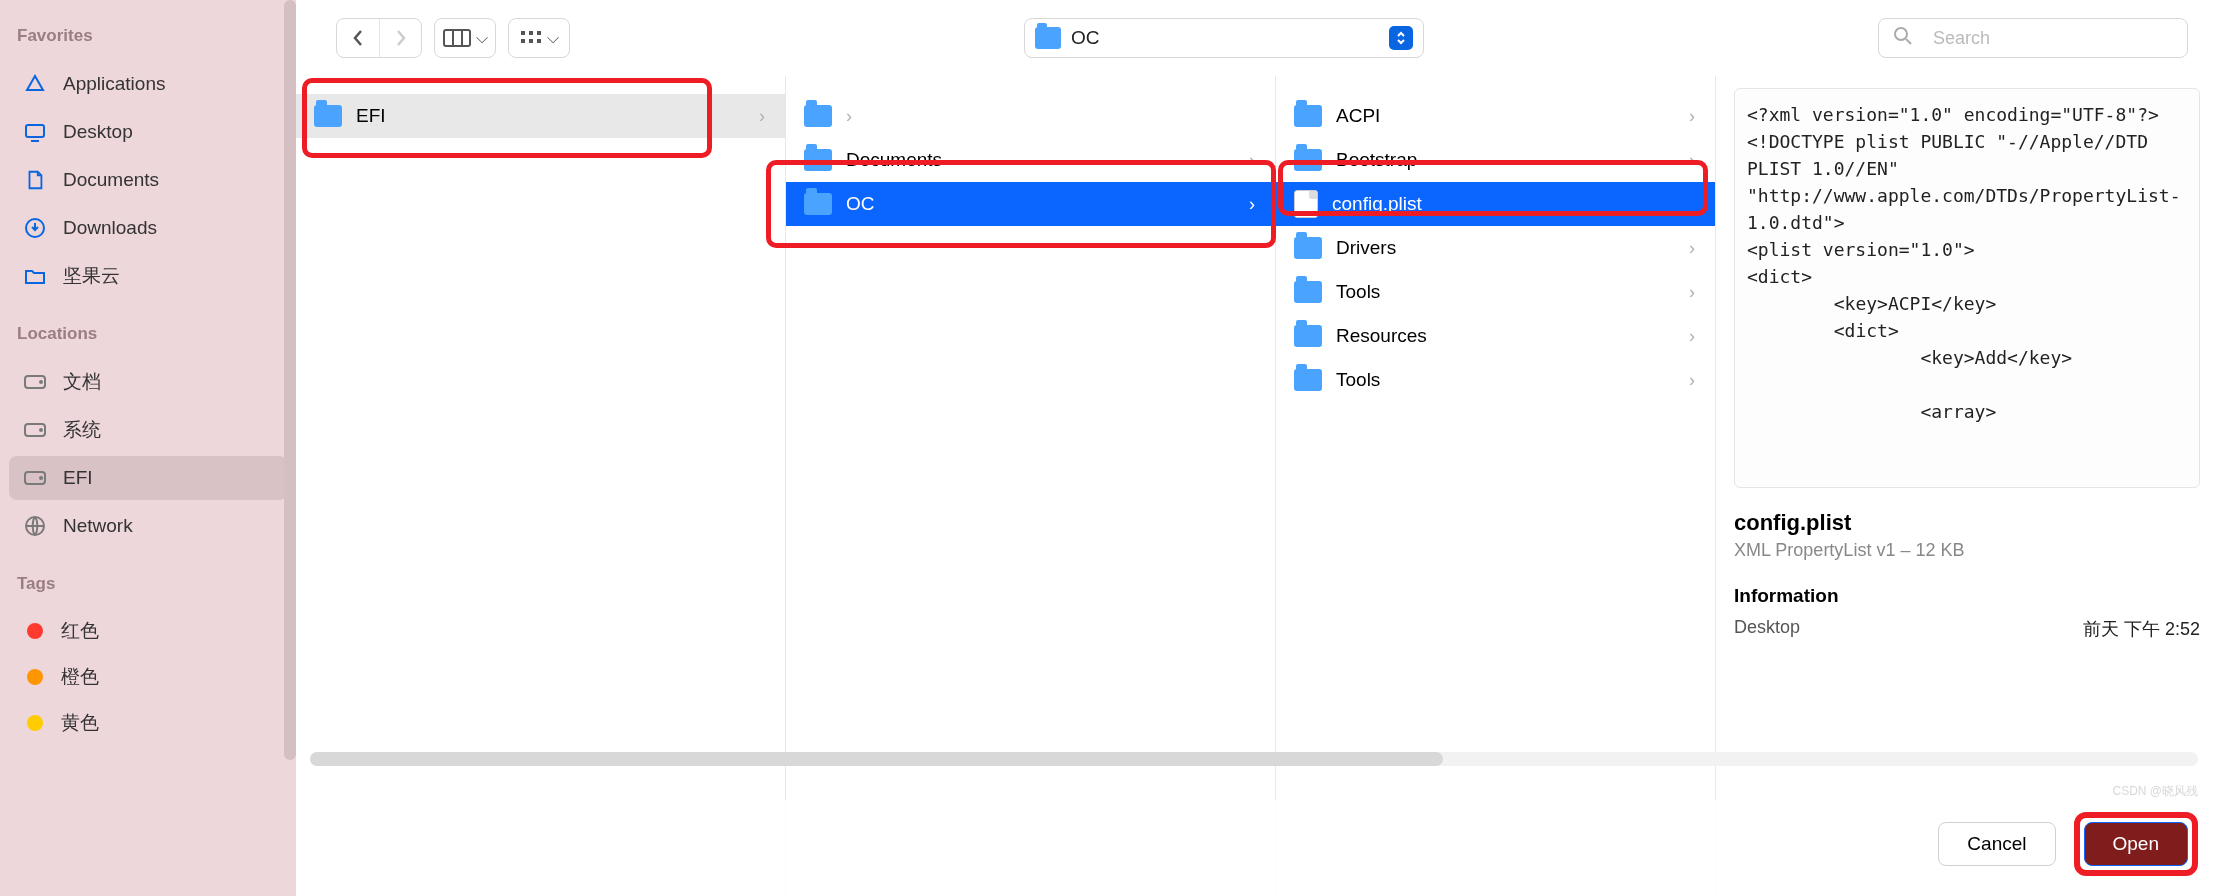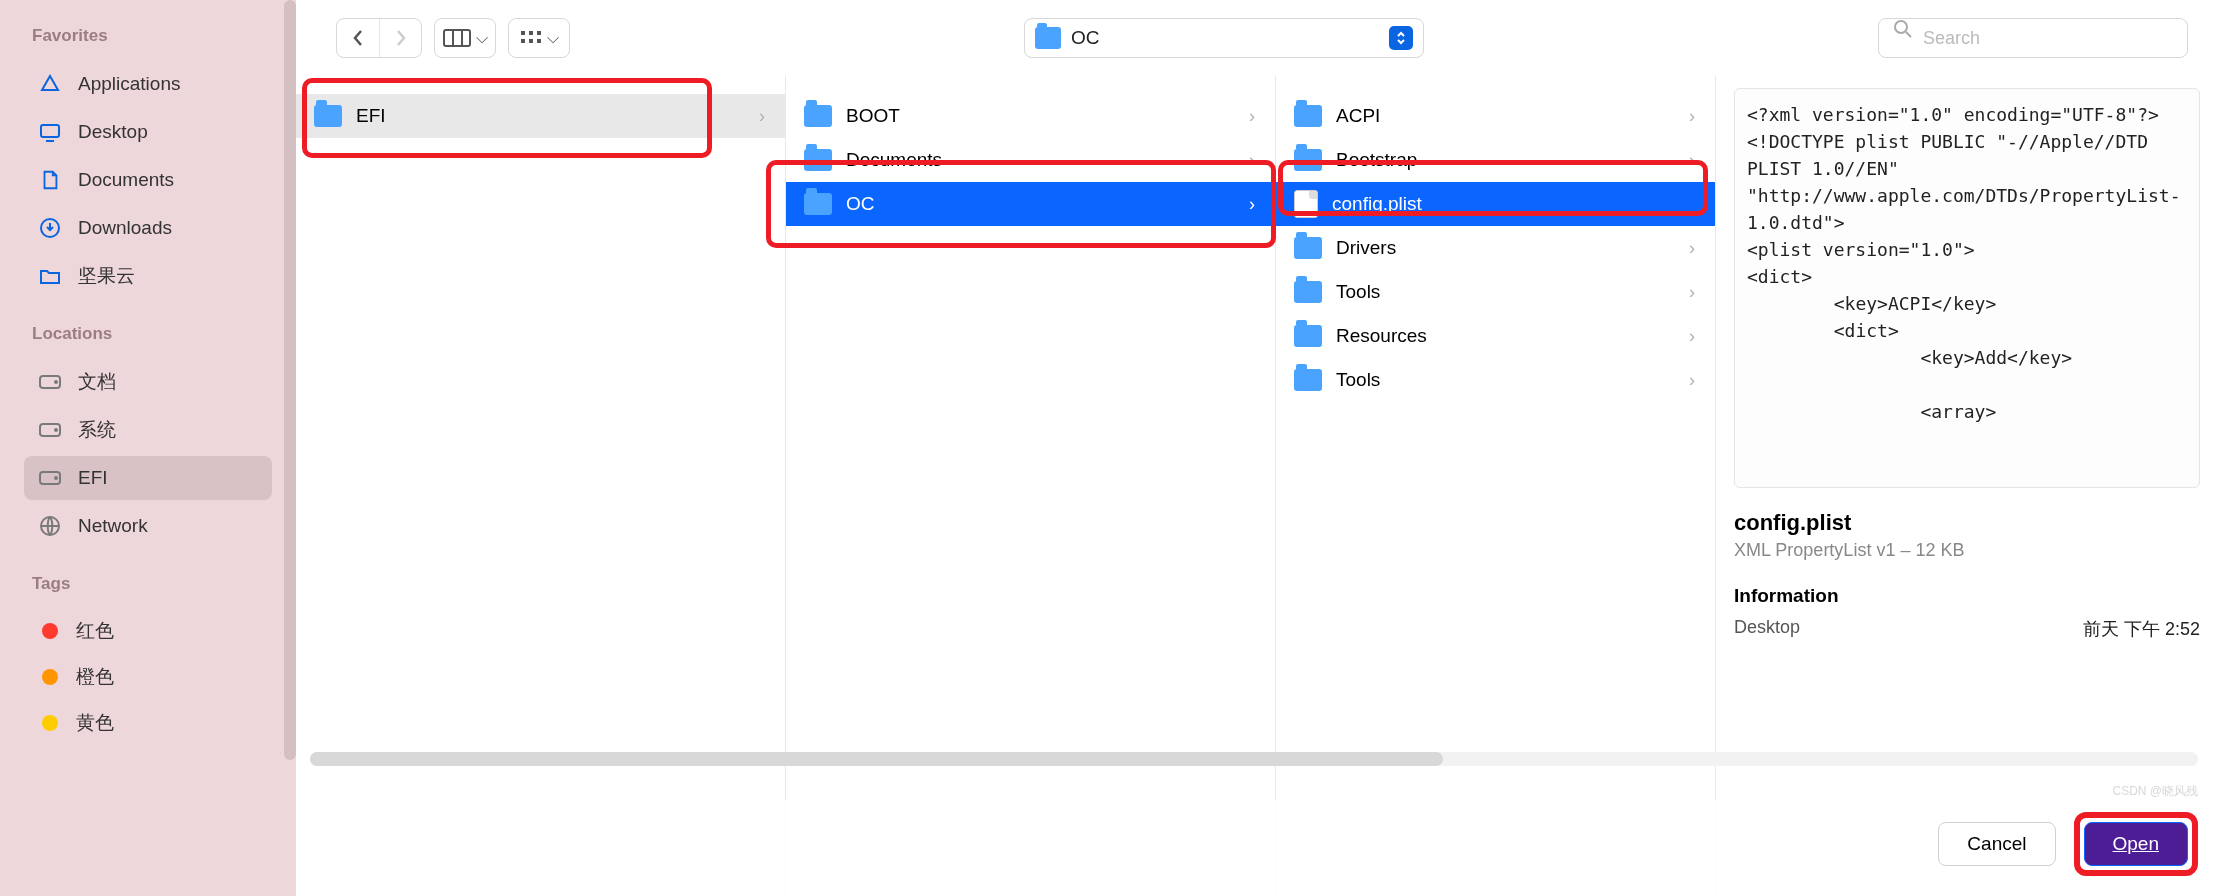--- a/index.html
+++ b/index.html
@@ -3,21 +3,21 @@
 <meta charset="utf-8">
 <style>
 * { box-sizing: border-box; margin: 0; padding: 0; font-family: -apple-system, BlinkMacSystemFont, "Helvetica Neue", sans-serif; }
 body { background: #fff; width: 2218px; height: 896px; overflow: hidden; position: relative; }
 
 .container { display: flex; width: 100%; height: 100%; }
 
 
 .sidebar { width: 296px; background: #eed7db; padding: 20px 0 0 0; position: relative; }
 .sidebar-scroll { position: absolute; right: 0; top: 0; width: 12px; height: 760px; background: #d4bfc3; border-radius: 6px; }
-.sidebar-section { padding: 0 24px; margin-bottom: 20px; }
+.sidebar-section { padding: 0 9px; margin-bottom: 20px; }
 .sidebar-heading { color: #9a7e82; font-size: 17px; font-weight: 600; margin-bottom: 10px; padding: 6px 8px; }
 .sidebar-item { display: flex; align-items: center; padding: 8px 12px; border-radius: 8px; font-size: 19px; color: #333; cursor: default; margin-bottom: 4px; }
 .sidebar-item.active { background: #d8c2c6; }
 .sidebar-item .icon { width: 28px; height: 28px; margin-right: 14px; color: #0a66e0; display: flex; align-items: center; justify-content: center; }
 .sidebar-item .icon.gray { color: #7a7a7a; }
 .tag-dot { width: 16px; height: 16px; border-radius: 50%; margin-right: 18px; margin-left: 6px; }
 
 
 .main { flex: 1; display: flex; flex-direction: column; background: #fff; }
 
@@ -25,21 +25,21 @@
 .toolbar { display: flex; align-items: center; padding: 18px 30px 18px 40px; gap: 12px; }
 .tool-group { display: flex; align-items: center; border: 1px solid #d8d8d8; border-radius: 8px; background: #fff; height: 40px; }
 .tool-btn { width: 42px; height: 38px; display: flex; align-items: center; justify-content: center; color: #555; cursor: default; }
 .tool-btn.disabled { color: #ccc; }
 .tool-btn + .tool-btn { border-left: 1px solid #e5e5e5; }
 .path-select { display: flex; align-items: center; background: #fff; border: 1px solid #d8d8d8; border-radius: 8px; height: 40px; padding: 0 10px 0 10px; gap: 10px; min-width: 400px; }
 .path-select .folder-chip { width: 26px; height: 22px; background: #4aa3ff; border-radius: 3px; position: relative; }
 .path-select .folder-chip::before { content: ""; position: absolute; top: -4px; left: 2px; width: 10px; height: 4px; background: #4aa3ff; border-radius: 2px 2px 0 0; }
 .path-select .label { font-size: 19px; color: #222; flex: 1; }
 .path-select .updown { width: 24px; height: 24px; background: #0a66e0; border-radius: 5px; display:flex; align-items:center; justify-content:center; color:#fff; font-size:10px; }
-.search-box { display: flex; border: 1px solid #d8d8d8; border-radius: 8px; height: 40px; padding: 0 14px; width: 310px; color: #aaa; gap: 10px; margin-left: auto; }
+.search-box { display: flex; align-items: center; border: 1px solid #d8d8d8; border-radius: 8px; height: 40px; padding: 0 14px; width: 310px; color: #aaa; gap: 20px; margin-left: auto; }
 .search-box input { border: none; outline: none; font-size: 18px; color: #333; width: 100%; background: transparent; }
 .search-box input::placeholder { color: #bbb; }
 
 
 .columns { flex: 1; display: flex; overflow: hidden; }
 .col { width: 490px; border-right: 1px solid #e8e8e8; padding-top: 18px; position: relative; }
 .col.preview { flex: 1; border-right: none; padding: 12px 18px; display: flex; flex-direction: column; }
 .col-item { display: flex; align-items: center; padding: 6px 20px 6px 18px; font-size: 19px; height: 44px; cursor: default; }
 .col-item.selected { background: #0a66ff; color: #fff; }
 .col-item.selected .chevron { color: #fff; }
@@ -60,21 +60,21 @@
 .preview-sub { font-size: 18px; color: #888; margin-top: 4px; }
 .info-heading { font-size: 19px; font-weight: 700; margin-top: 24px; }
 .info-row { display: flex; justify-content: space-between; font-size: 18px; color: #555; margin-top: 10px; }
 .info-row .v { color: #222; }
 
 
 .bottom-bar { position: absolute; bottom: 0; left: 296px; right: 0; background: rgba(255,255,255,0.85); padding: 12px 20px 20px; display: flex; justify-content: flex-end; gap: 18px; align-items: center; }
 .hscroll { position:absolute; left: 310px; right: 20px; top: 752px; height: 14px; background: #f2f2f2; border-radius: 7px; }
 .hscroll .thumb { position:absolute; left:0; width: 60%; height:100%; background:#d8d8d8; border-radius:7px; }
 .btn { height: 44px; padding: 8px 28px; border-radius: 8px; font-size: 19px; border: 1px solid #d0d0d0; background: #fff; display: flex; align-items: center; justify-content: center; cursor: default; }
-.btn.primary { background: #4c1d95; color: #fff; border-color: #0a66ff; text-decoration: underline; }
+.btn.primary { background: #7f1d1d; color: #fff; border-color: #0a66ff; }
 .btn-wrap.highlighted { border: 6px solid #ee1c25; border-radius: 12px; padding: 4px; }
 
 .watermark { position: absolute; right: 20px; bottom: 96px; color: #d8d8d8; font-size: 12px; }
 </style>
 </head>
 <body>
 
 <div class="container">
 
   <div class="sidebar">
@@ -249,21 +249,20 @@
           <span class="folder-ico"></span>
           <span class="label">EFI</span>
           <span class="chevron">›</span>
         </div>
         <div class="highlight-box" style="top:2px; left:6px; width:410px; height:80px;"></div>
       </div>
 
       <div class="col" style="width:490px">
         <div class="col-item">
           <span class="folder-ico"></span>
-          <span class="label">BOOT</span>
           <span class="chevron">›</span>
         </div>
         <div class="col-item">
           <span class="folder-ico"></span>
           <span class="label">Documents</span>
           <span class="chevron">›</span>
         </div>
         <div class="col-item selected">
           <span class="folder-ico"></span>
           <span class="label">OC</span>

